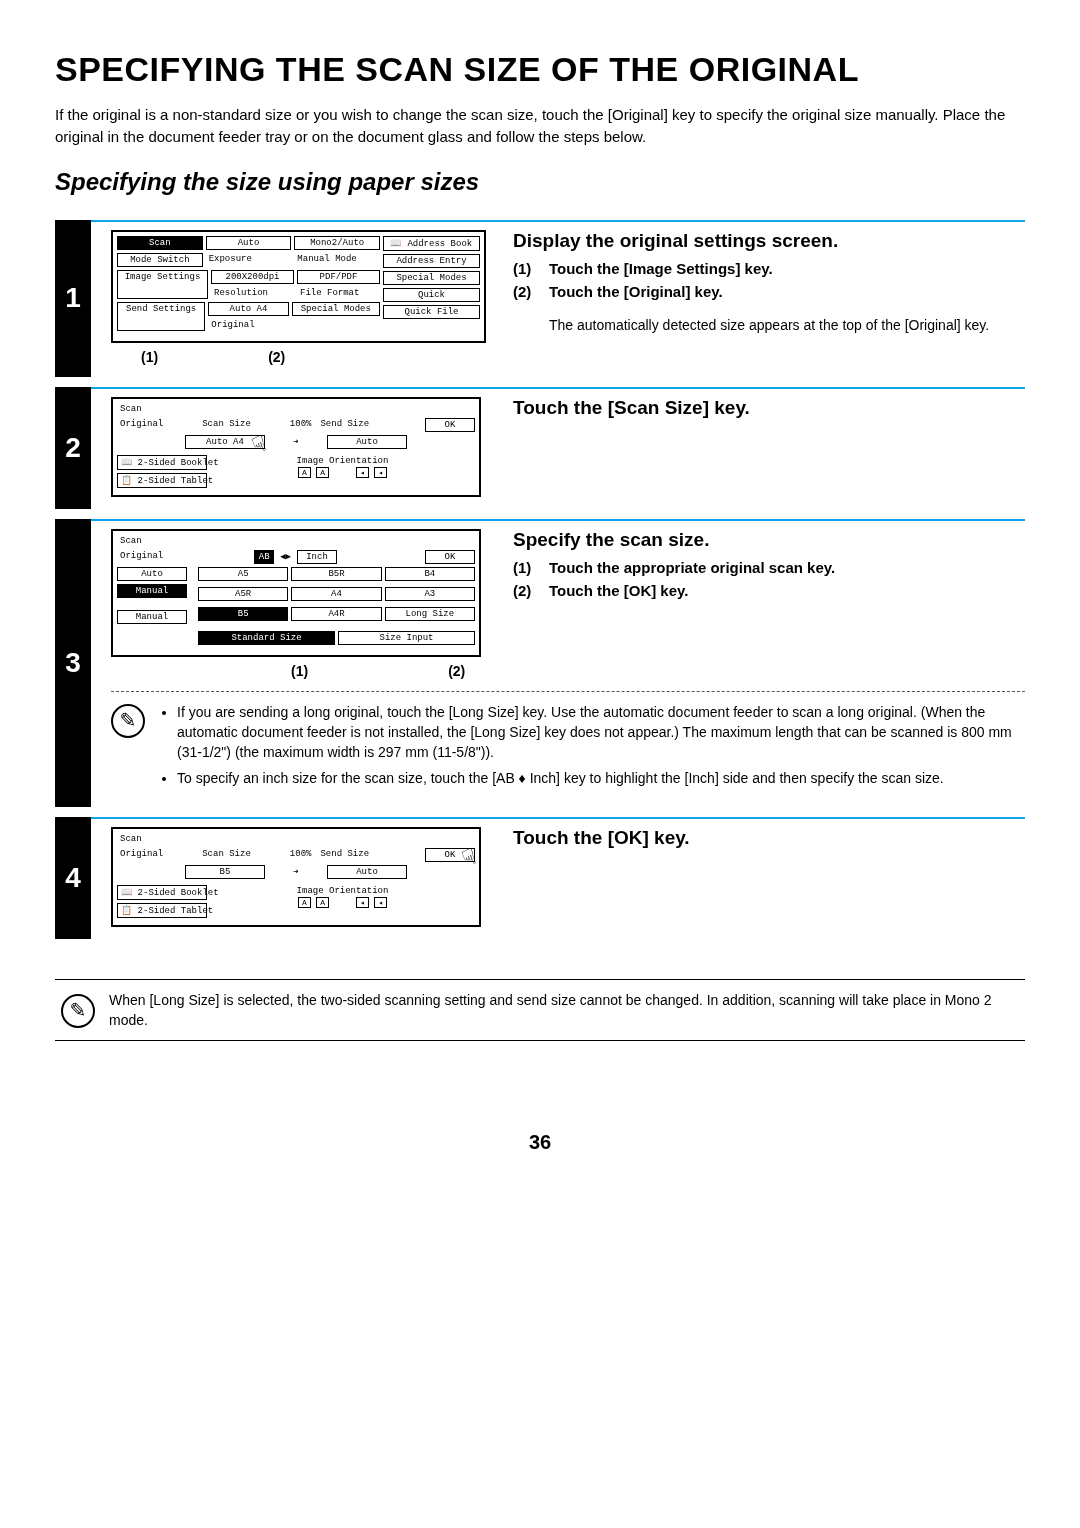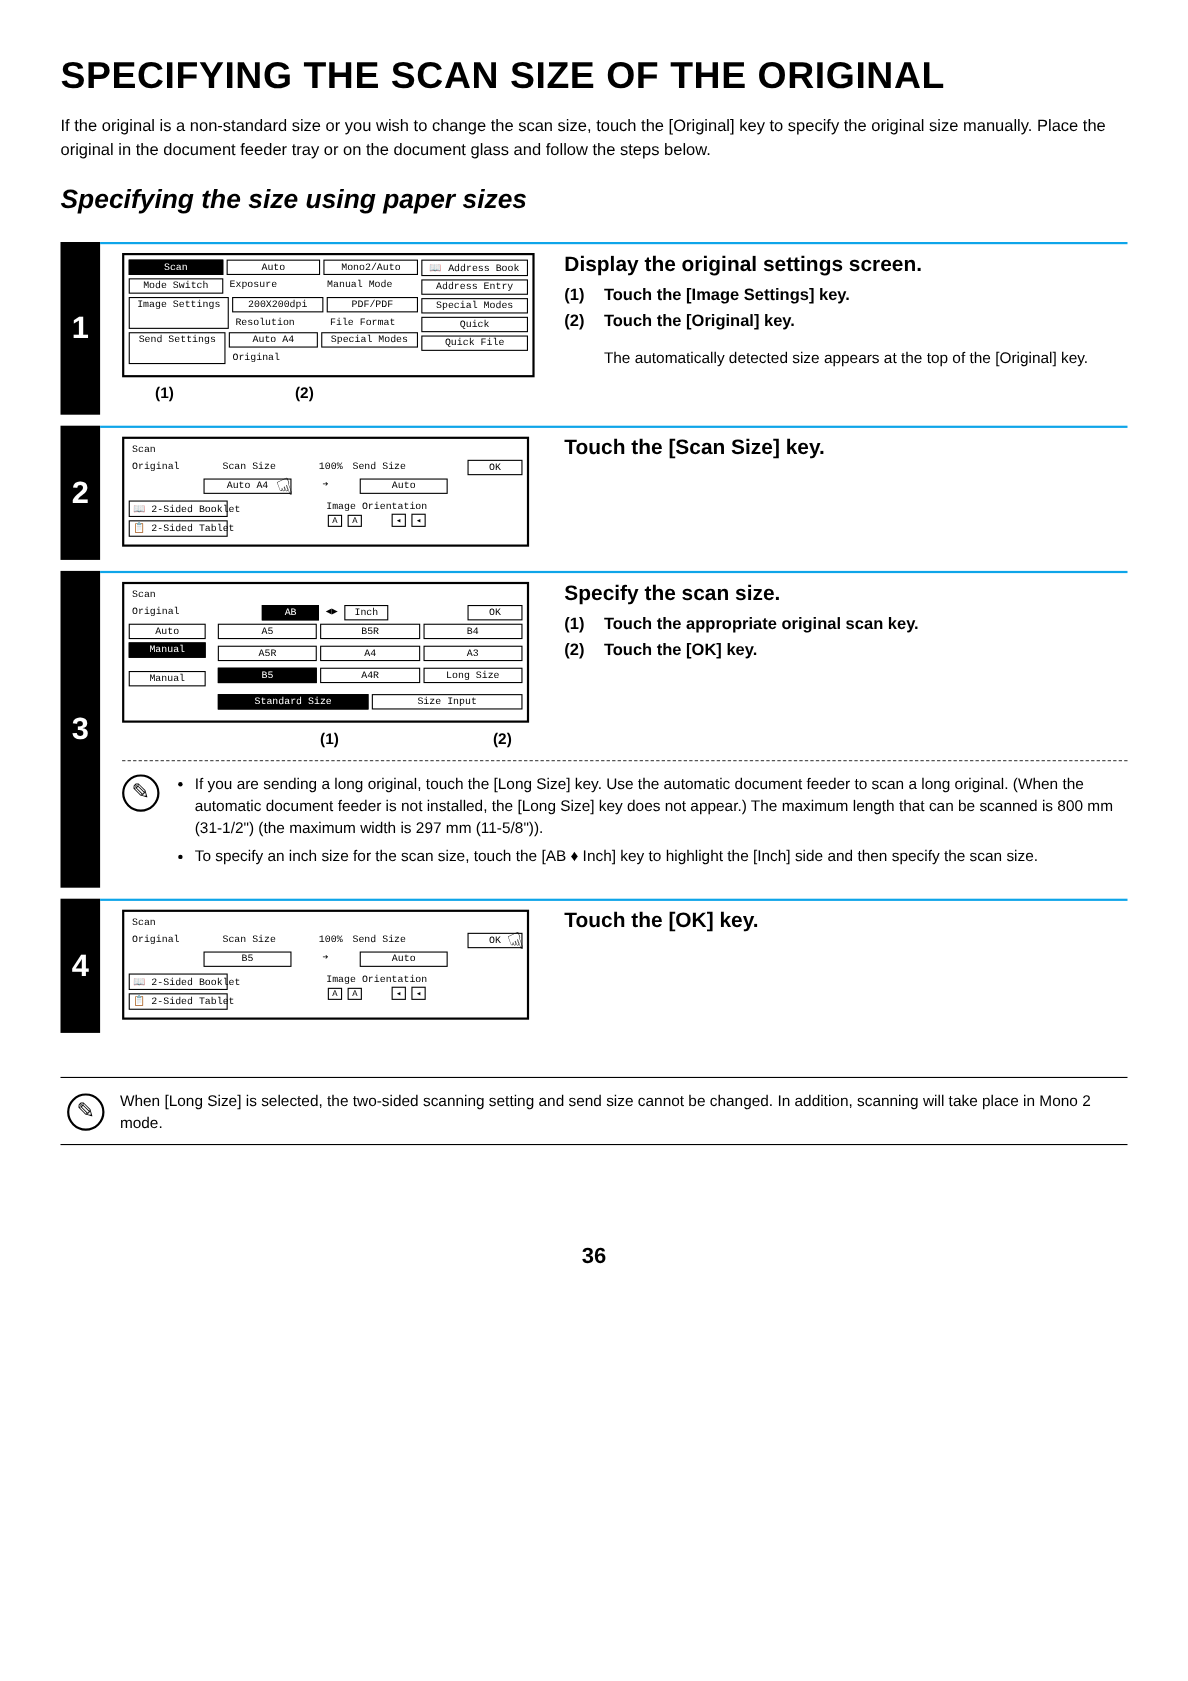--- a/index.html
+++ b/index.html
@@ -321,21 +321,21 @@
       <div class="step-inner">
         <div class="screenshot-col">
           <div class="ui uiA">
             <div class="row">
               <div class="lbl">Scan</div>
                 <div class="fill"></div>
             </div>
             <div class="row">
               <div class="lbl">Original</div>
               <div class="fill"></div>
-              <div class="btn inv" style="width:52px">AB</div>
+              <div class="btn inv" style="width:20px">AB</div>
               <div class="lbl">◀▶</div>
               <div class="btn" style="width:40px">Inch</div>
               <div class="fill"></div>
               <div class="btn" style="width:50px">OK</div>
             </div>
             <div class="row">
               <div class="side" style="width:70px">
                 <div class="btn">Auto</div>
                 <div class="btn inv">Manual</div>
                 <div style="height:6px"></div>

